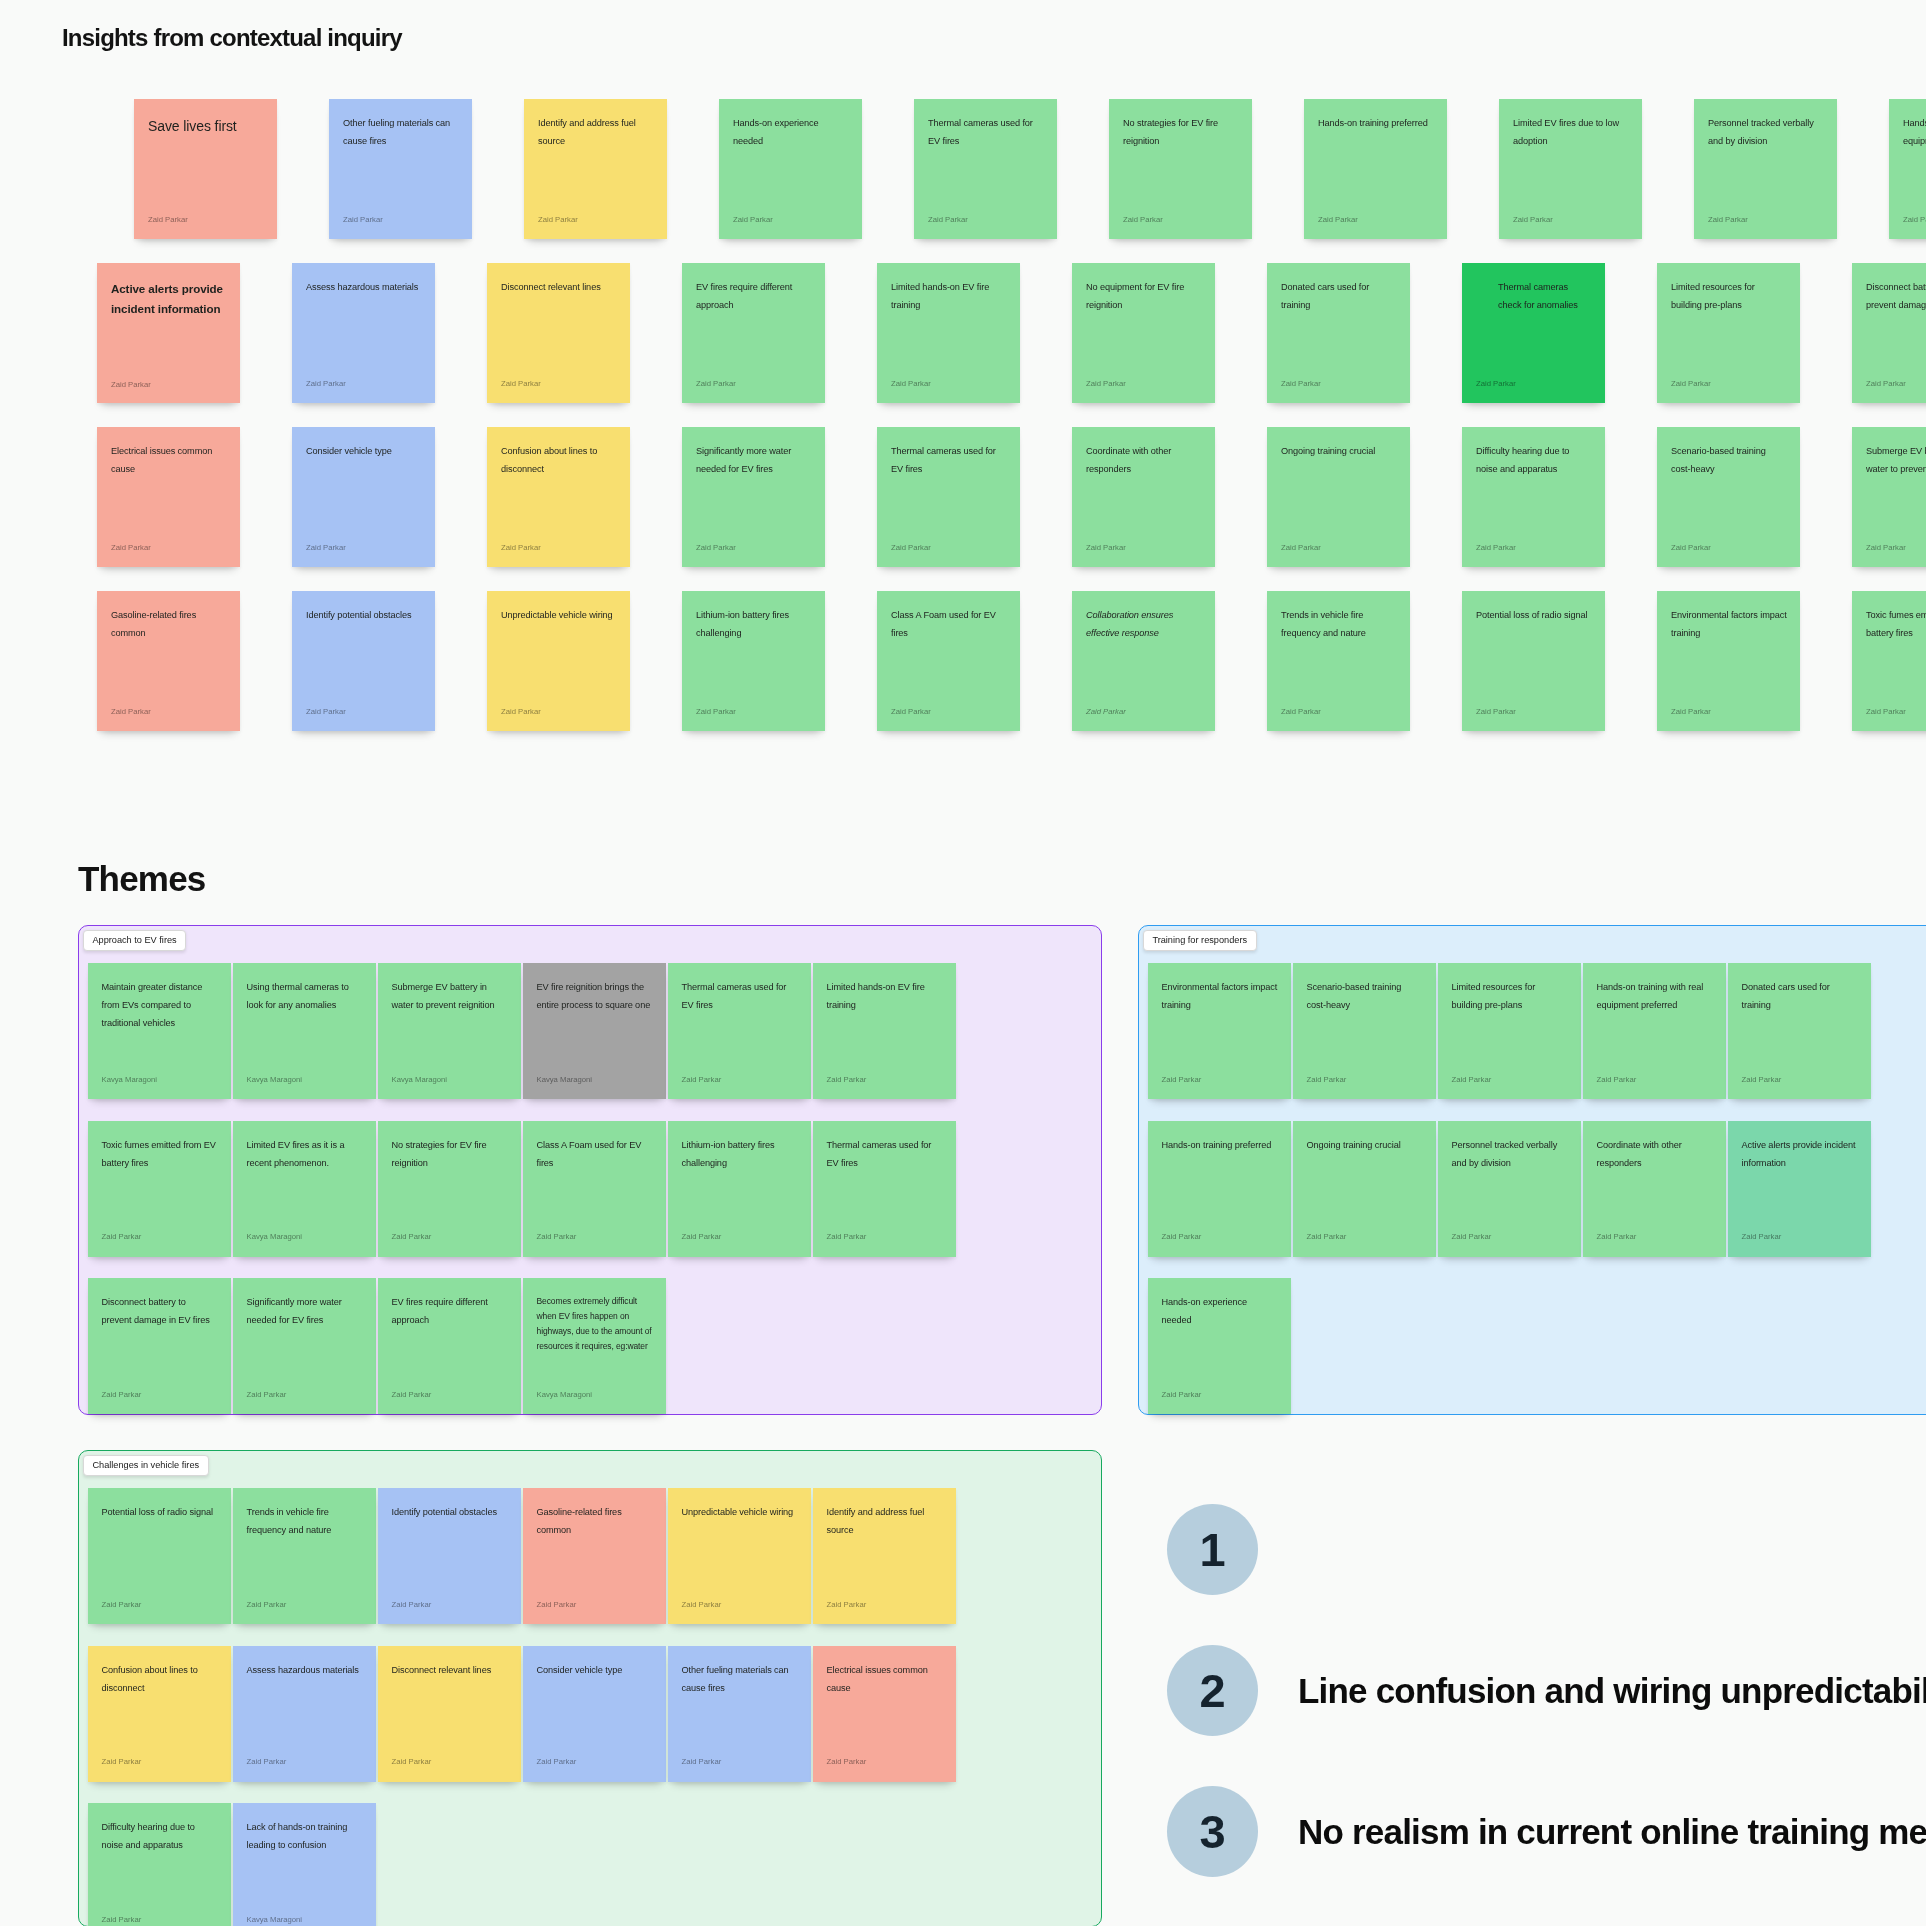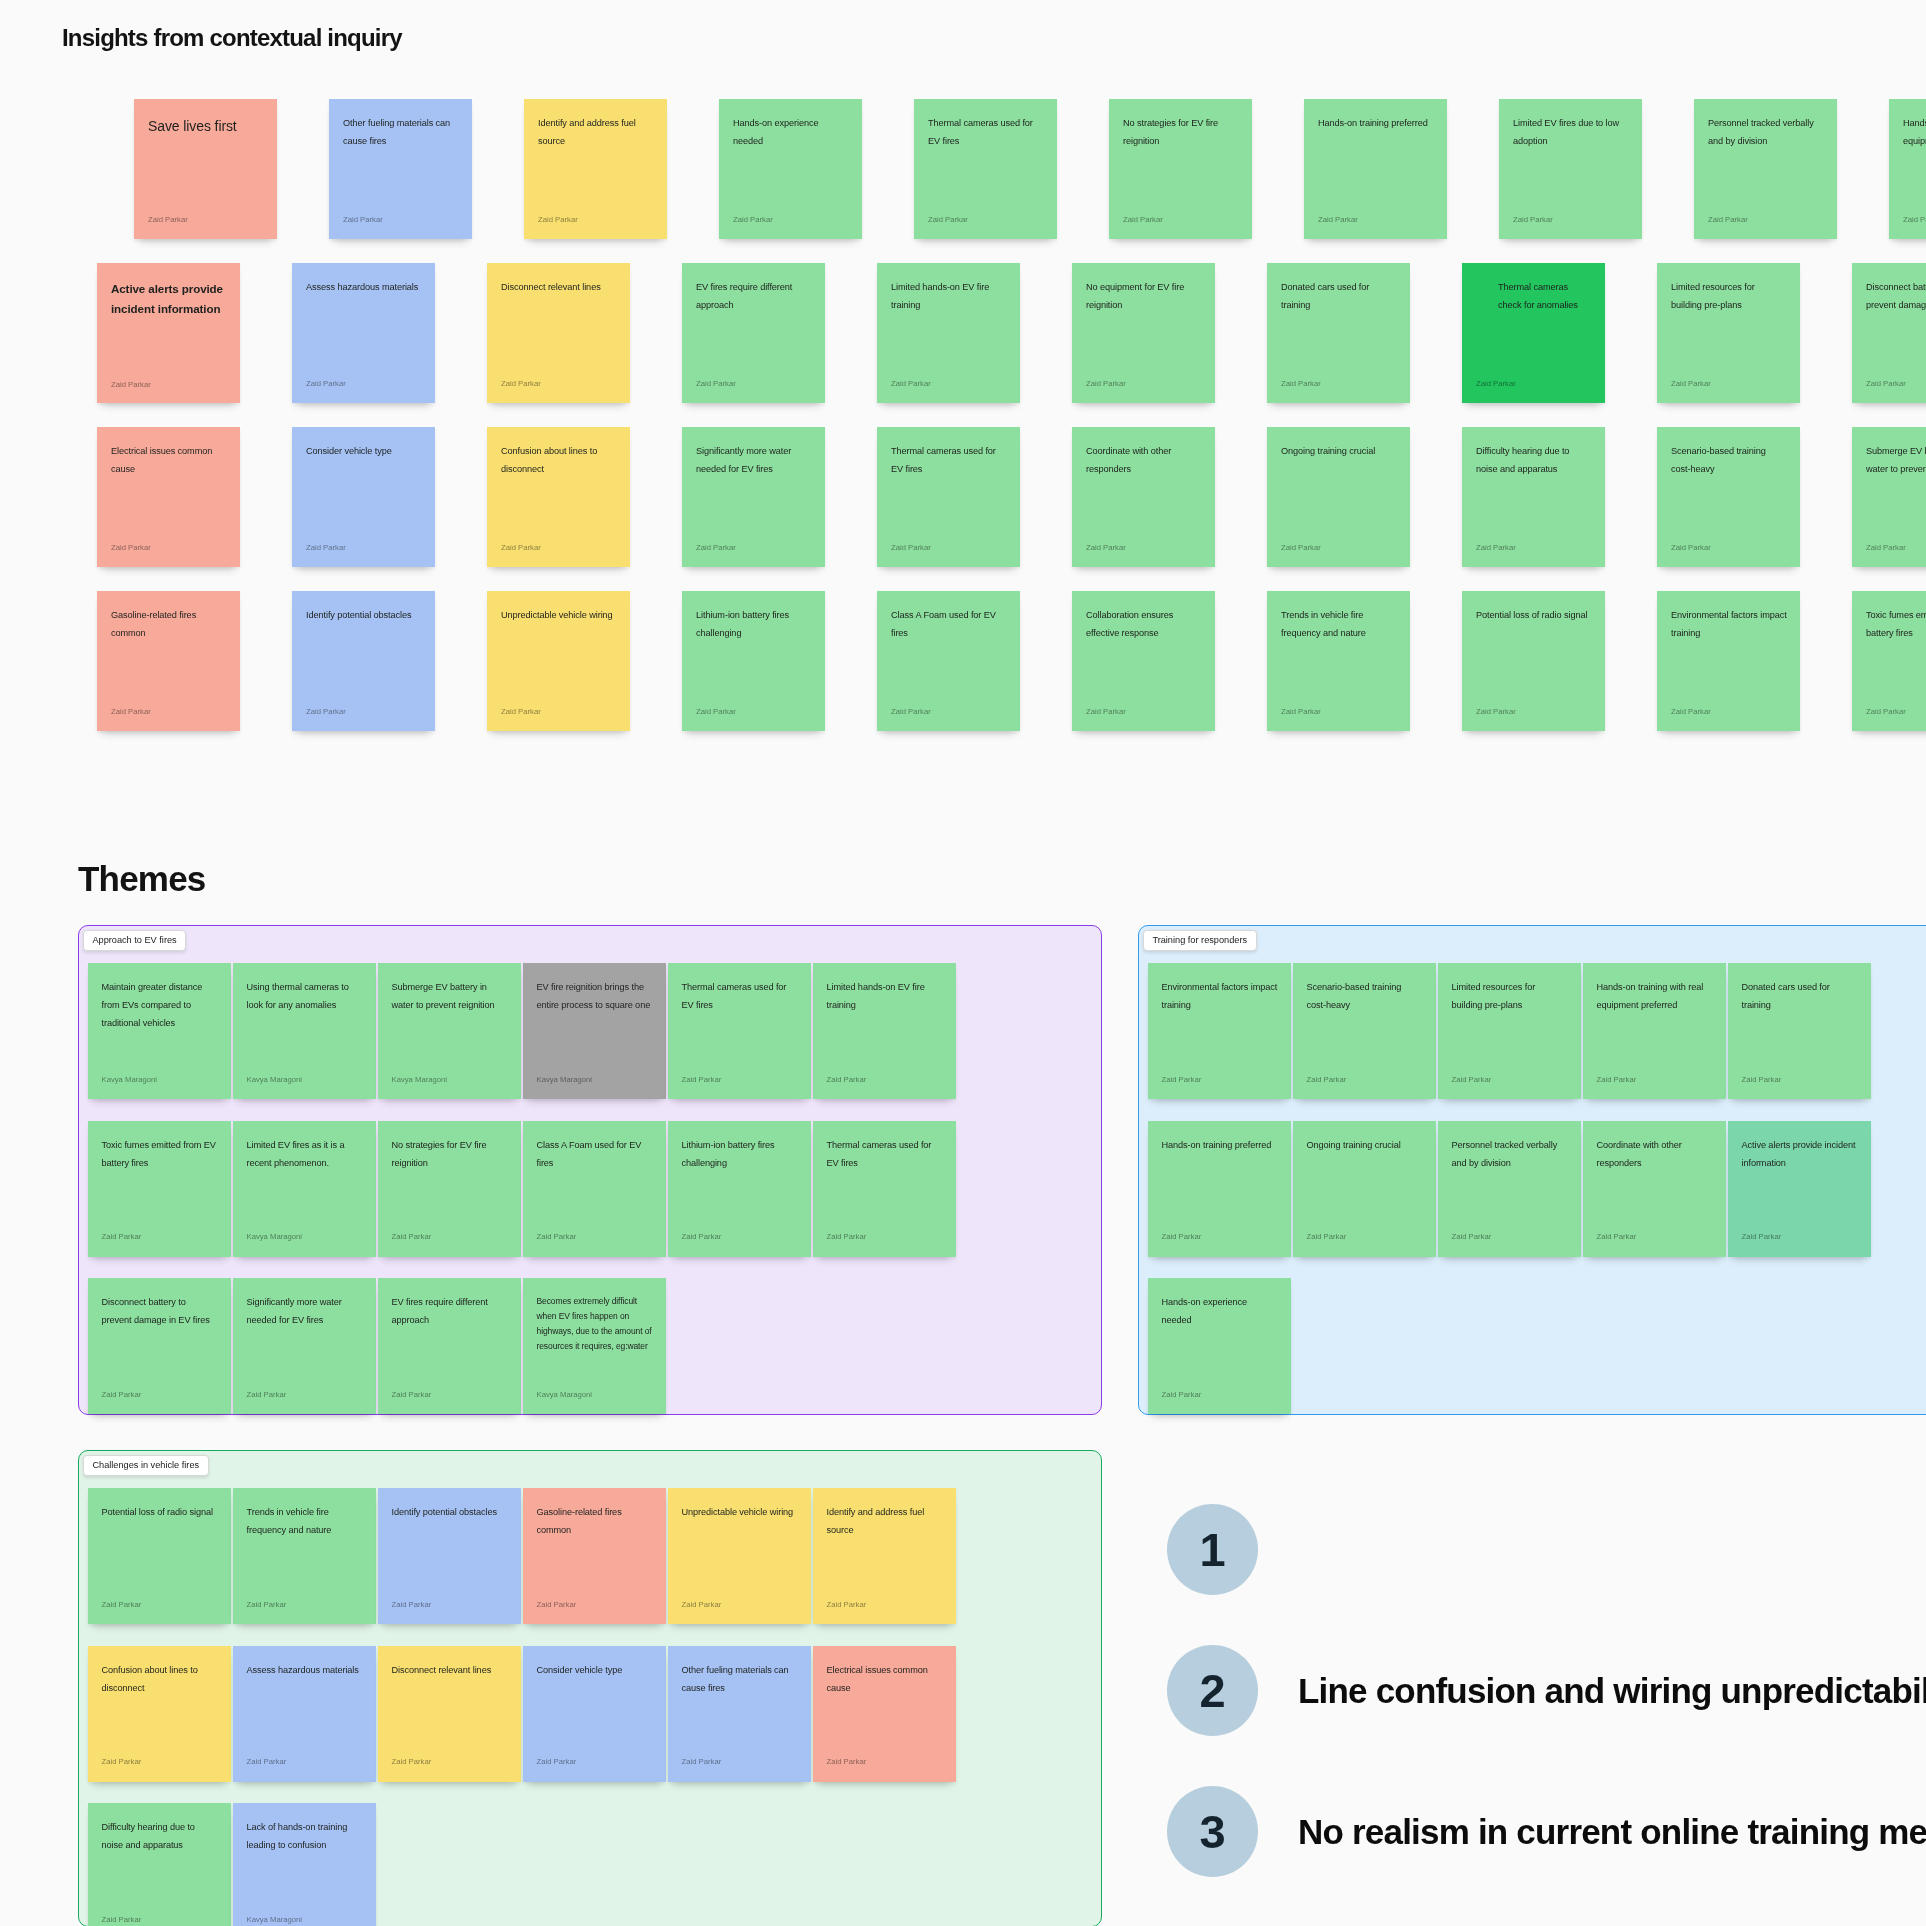--- a/index.html
+++ b/index.html
@@ -198,21 +198,21 @@
     <div class="author">Zaid Parkar</div>
   </div>
       <div class="sticky" style="background: rgb(140, 223, 158);">
     <div class="stext">Lithium-ion battery fires challenging</div>
     <div class="author">Zaid Parkar</div>
   </div>
       <div class="sticky" style="background: rgb(140, 223, 158);">
     <div class="stext">Class A Foam used for EV fires</div>
     <div class="author">Zaid Parkar</div>
   </div>
-      <div class="sticky" style="background: rgb(140, 223, 158);">
+      <div class="sticky" style="background: rgb(140, 223, 158); font-style: italic;">
     <div class="stext">Collaboration ensures effective response</div>
     <div class="author">Zaid Parkar</div>
   </div>
       <div class="sticky" style="background: rgb(140, 223, 158);">
     <div class="stext">Trends in vehicle fire frequency and nature</div>
     <div class="author">Zaid Parkar</div>
   </div>
       <div class="sticky" style="background: rgb(140, 223, 158);">
     <div class="stext">Potential loss of radio signal</div>
     <div class="author">Zaid Parkar</div>

